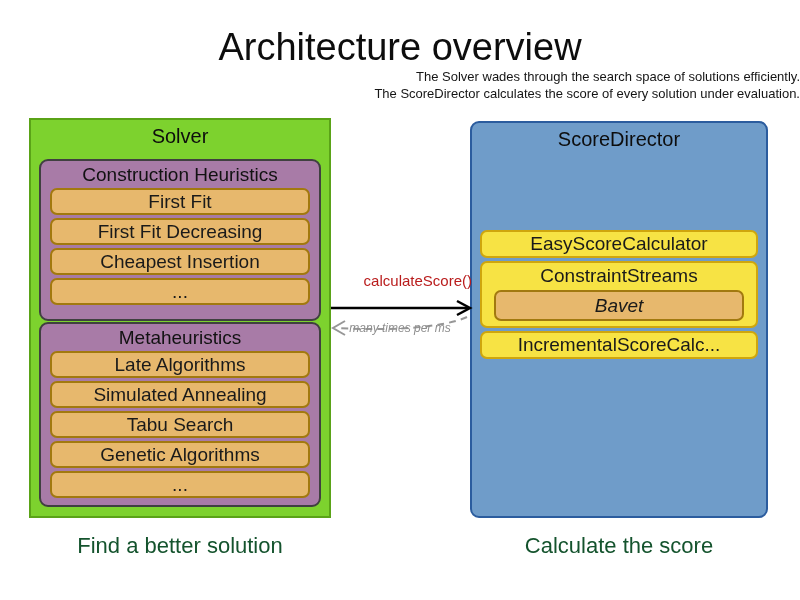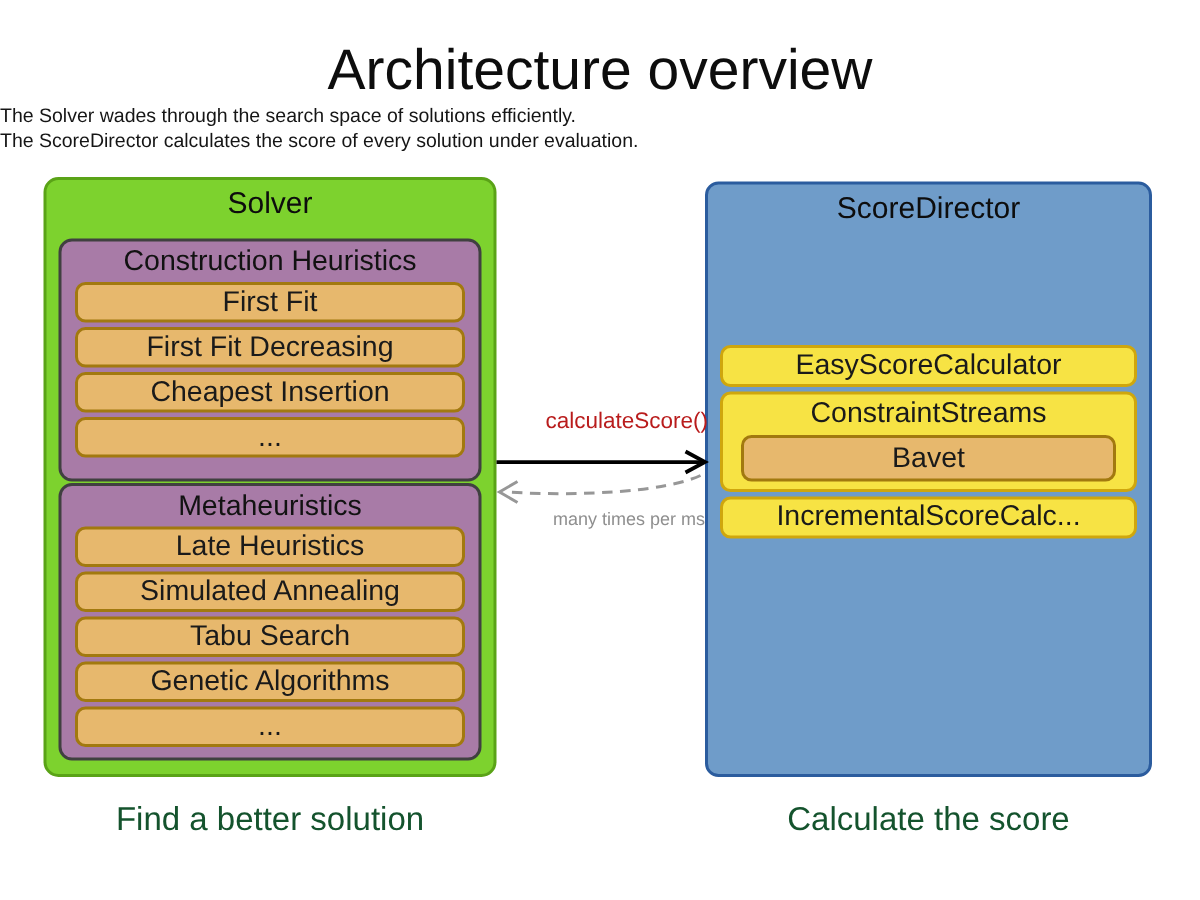--- a/index.html
+++ b/index.html
@@ -6,30 +6,30 @@
   * { box-sizing:border-box; }
   .stage {
     position:relative; width:800px; height:600px; background:#ffffff;
     font-family:"Liberation Sans", sans-serif; color:#111; overflow:hidden;
   }
   .title {
     position:absolute; left:0; right:0; top:26px; text-align:center;
     font-size:38px; color:#0d0d0d;
   }
   .sub {
-    position:absolute; left:0; right:0; text-align:left;
+    position:absolute; left:0; right:0; text-align:right;
     font-size:13px; color:#151515;
   }
   .sub1 { top:69px; }
   .sub2 { top:86px; }
 
   
   .solver-box {
     position:absolute; left:29px; top:118px; width:302px; height:400px;
-    background:#7dd22e; border:2px solid #5aa317; border-radius:10px;
+    background:#7dd22e; border:2px solid #5aa317; border-radius:0;
   }
   .box-label {
     position:absolute; left:0; right:0; top:5px; text-align:center;
     font-size:20px; color:#0d0d0d;
   }
   .phase {
     position:absolute; left:8px; width:282px;
     background:#a87ba7; border:2px solid #404040; border-radius:9px;
     padding:0 9px;
   }
@@ -50,31 +50,31 @@
     background:#6f9cc9; border:2px solid #2b5c9e; border-radius:9px;
   }
   .calc-stack { position:absolute; left:8px; top:107px; width:278px; }
   .calc {
     height:28px; line-height:24px; margin-bottom:3px; text-align:center;
     background:#f7e344; border:2px solid #cfa60d; border-radius:7px;
     font-size:19px; color:#1a1a1a;
   }
   .calc-tall { height:67px; }
   .calc-tall .calc-label { height:26px; line-height:26px; text-align:center; }
-  .bavet { margin:1px 12px 0 12px; height:31px; line-height:27px; }
+  .bavet { margin:1px 12px 0 12px; height:31px; line-height:27px;font-style:italic; }
 
   
   .arrows { position:absolute; left:325px; top:270px; width:150px; height:70px; }
   .call-label {
     position:absolute; left:328px; top:272px; width:144px; text-align:right;
     font-size:15px; color:#b91c1c;
   }
   .return-label {
-    position:absolute; left:330px; top:339px; width:140px; text-align:right;
-    font-size:12px; color:#8f8f8f;
+    position:absolute; left:330px; top:321px; width:140px; text-align:center;
+    font-size:12px; color:#8f8f8f;font-style:italic;
   }
 
   
   .caption {
     position:absolute; top:532px; text-align:center; font-size:22px;
     color:#14532d; line-height:27px;
   }
   .caption-left  { left:29px;  width:302px; }
   .caption-right { left:470px; width:298px; }
 </style>
@@ -93,21 +93,21 @@
     <div class="phase phase-ch">
       <div class="phase-label">Construction Heuristics</div>
       <div class="item">First Fit</div>
       <div class="item">First Fit Decreasing</div>
       <div class="item">Cheapest Insertion</div>
       <div class="item">...</div>
     </div>
 
     <div class="phase phase-meta">
       <div class="phase-label">Metaheuristics</div>
-      <div class="item">Late Heuristics</div>
+      <div class="item">Late Algorithms</div>
       <div class="item">Simulated Annealing</div>
       <div class="item">Tabu Search</div>
       <div class="item">Genetic Algorithms</div>
       <div class="item">...</div>
     </div>
   </div>
 
   <div class="director-box">
     <div class="box-label">ScoreDirector</div>
     <div class="calc-stack">

